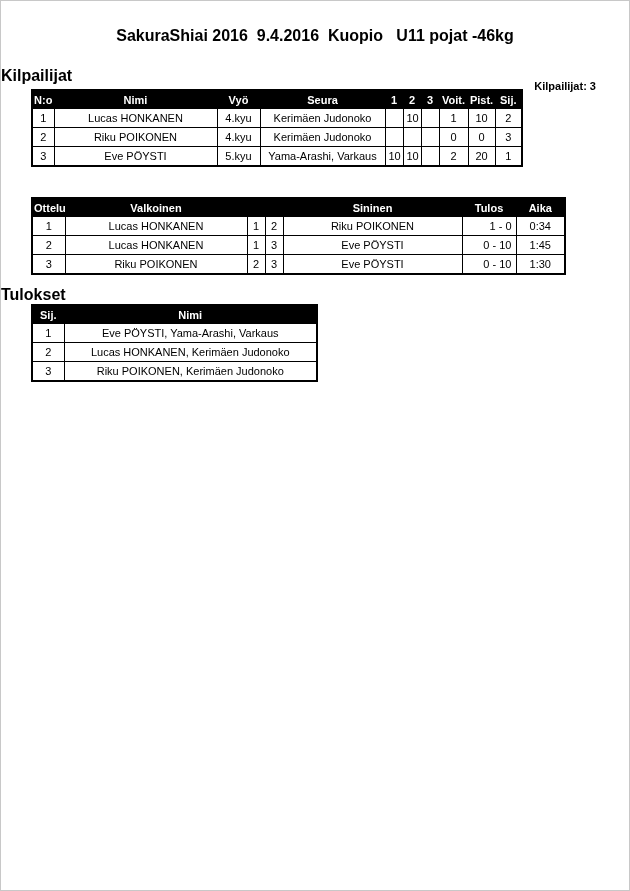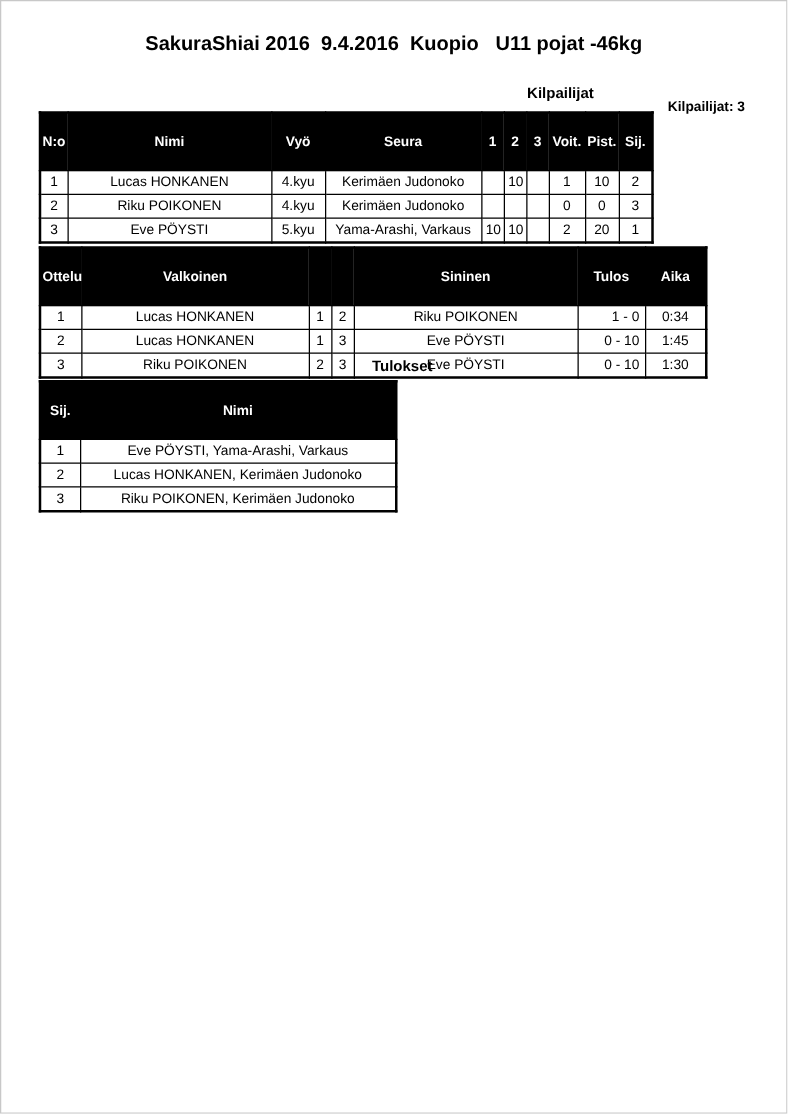--- a/index.html
+++ b/index.html
@@ -27,23 +27,23 @@
   .count {
     position: absolute;
     top: 56px;
     right: 33px;
     font-size: 11px;
     font-weight: bold;
     margin-top: 23px;
   }
   .heading {
     position: absolute;
-    font-size: 12px;
-    font-weight: bold;
-    text-align: right;
+    font-size: 16px;
+    font-weight: bold;
+    text-align: left;
   }
   #h-competitors { top: 66px;  left: 0; width: 474px; }
   #h-matches     { top: 178px; left: 0; width: 593px; }
   #h-results     { top: 285px; left: 0; width: 345px; }
 
   table.tbl {
     position: absolute;
     left: 30px;
     border-collapse: collapse;
     table-layout: fixed;
@@ -59,21 +59,21 @@
     white-space: nowrap;
     overflow: hidden;
     padding: 0 3px;
   }
   .tbl th {
     background: #000000;
     color: #ffffff;
     font-weight: bold;
     text-align: center;
     height: 17px;
-    padding: 14px 1px;
+    padding: 0 1px;
     overflow: visible;
   }
   .tbl td { height: 18px; background: #ffffff; }
   td.center { text-align: center; }
   td.left   { text-align: center; }
   td.right  { text-align: right; padding-right: 4px; }
 </style>
 </head>
 <body>
 

